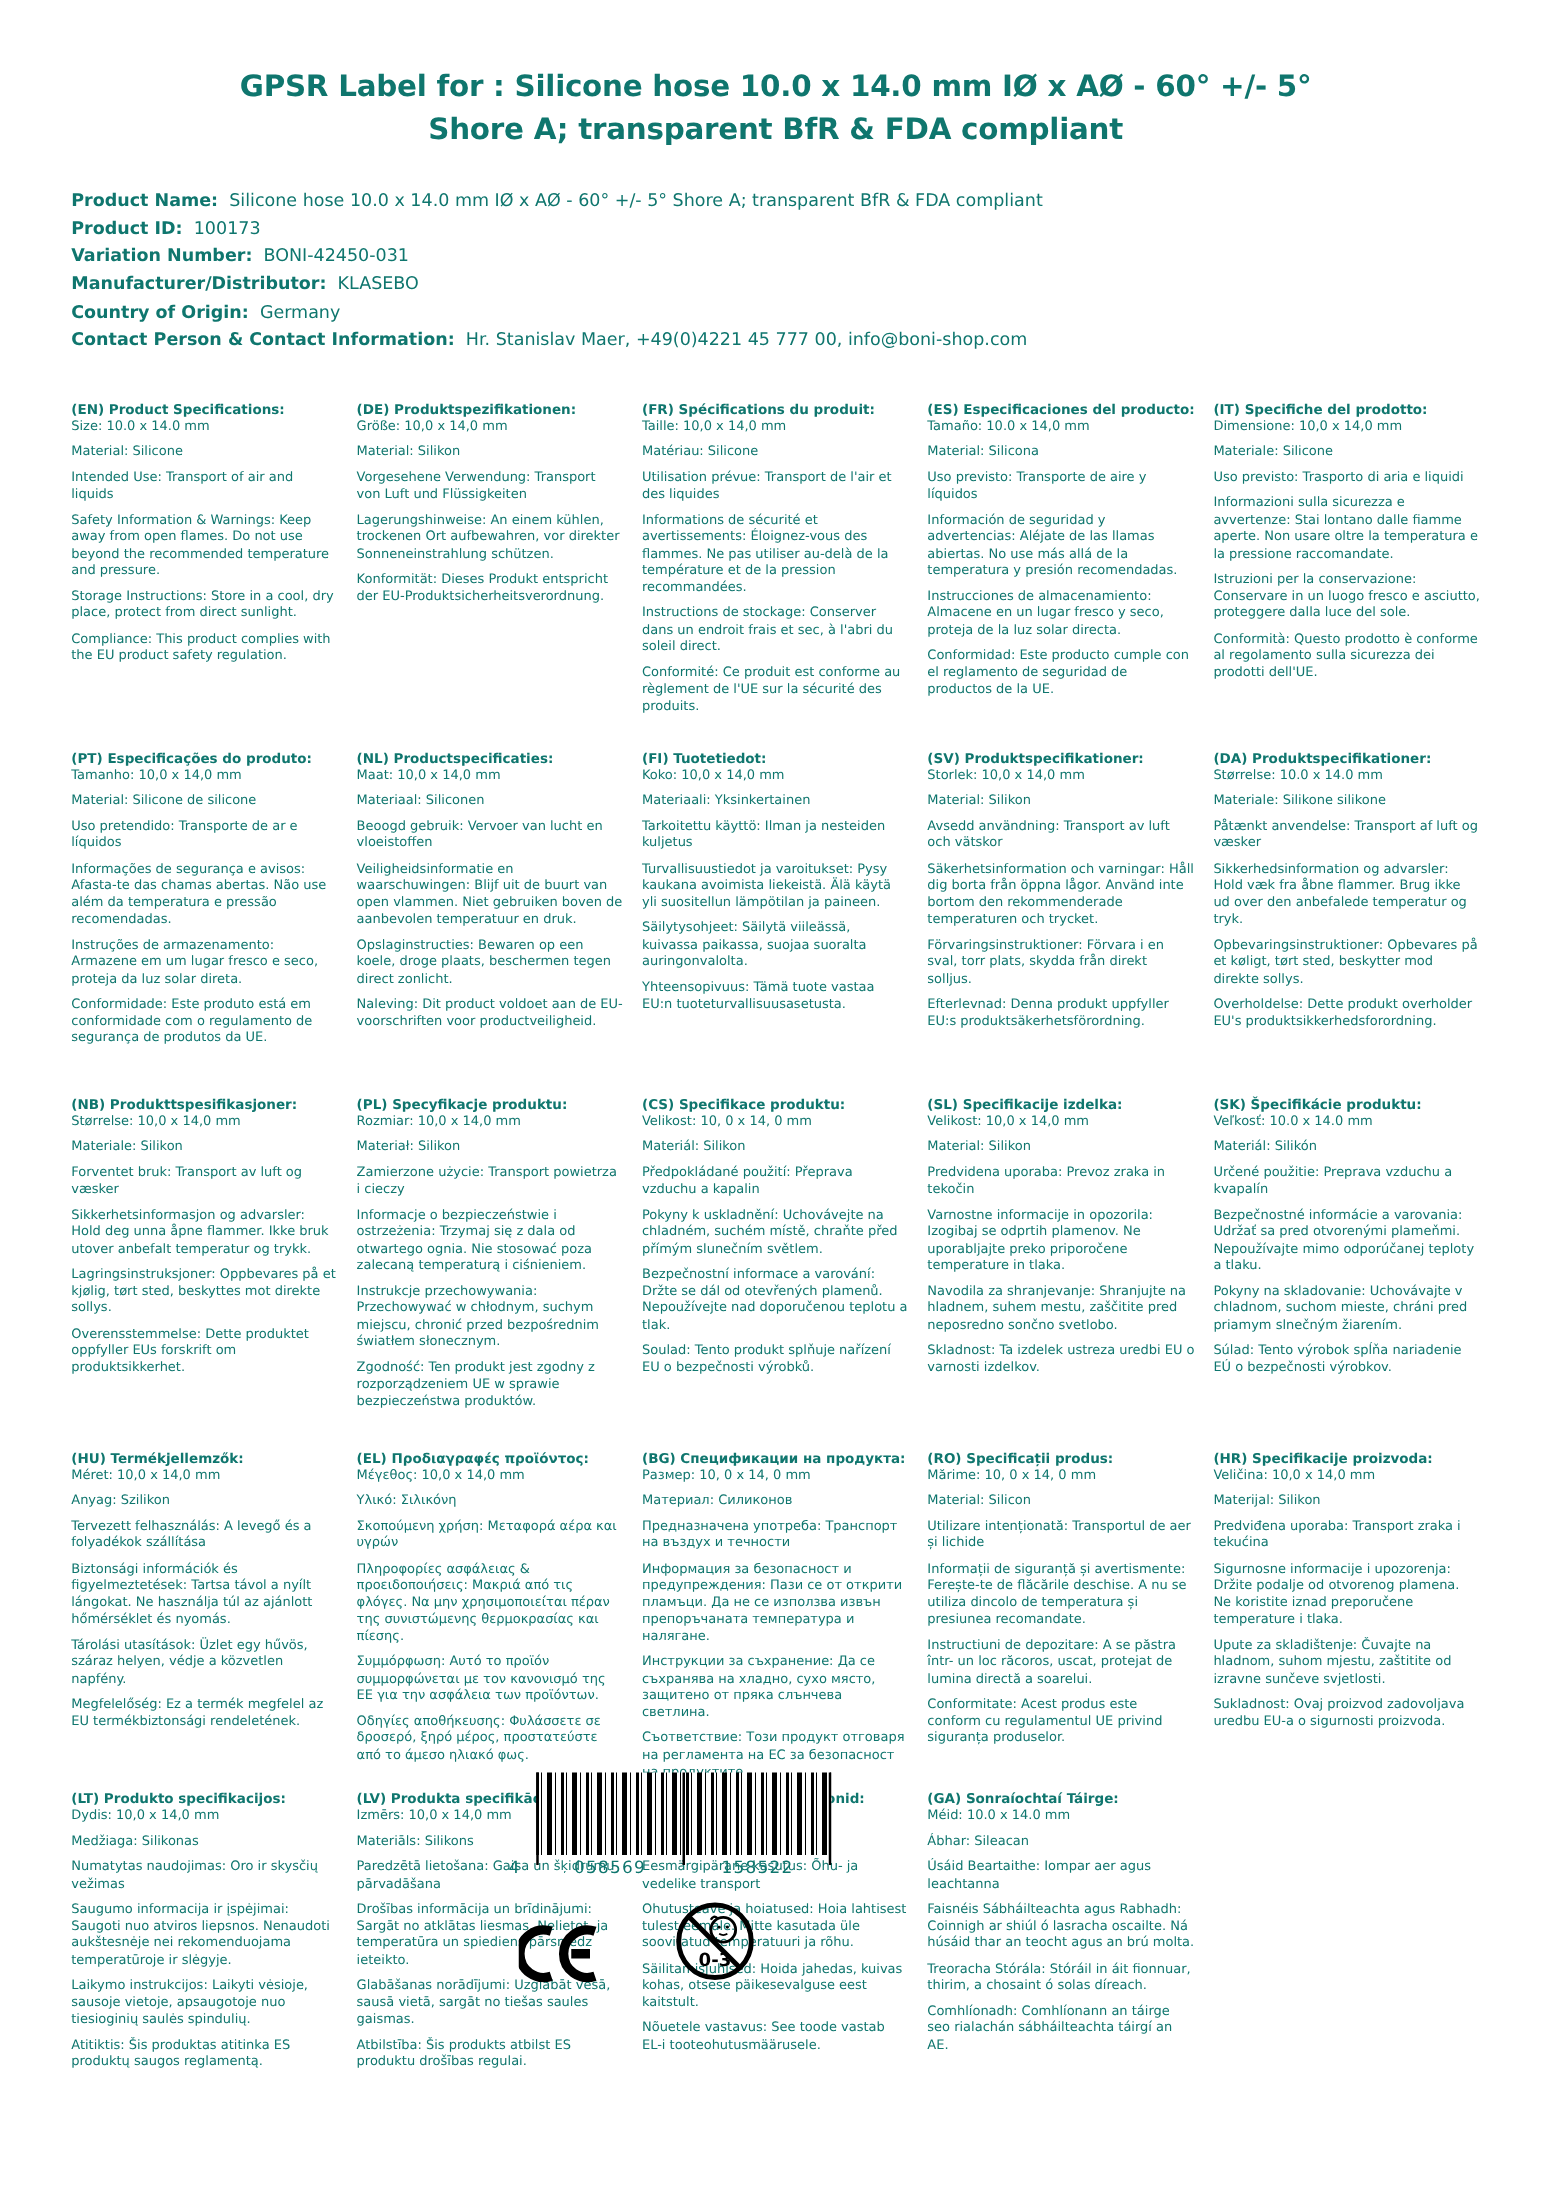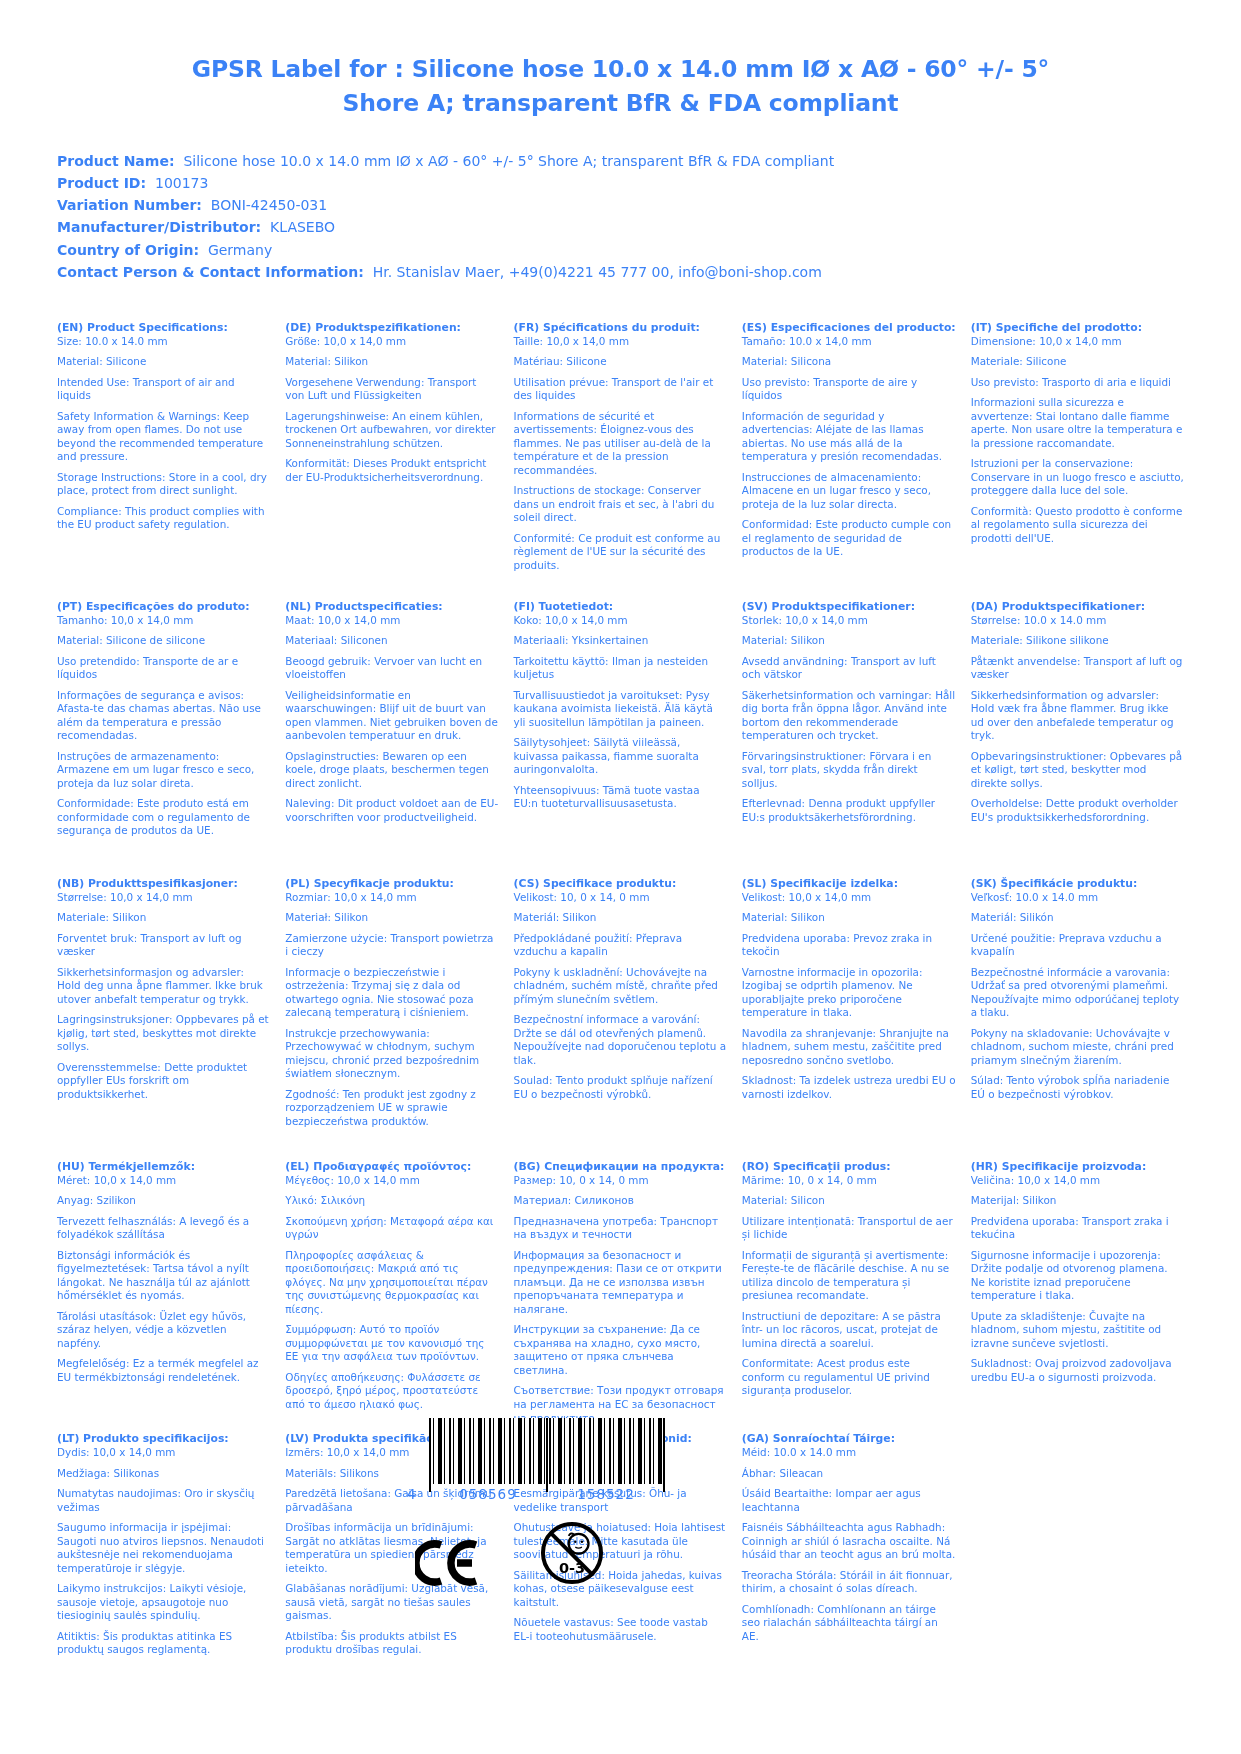--- a/index.html
+++ b/index.html
@@ -1,21 +1,21 @@
 <!DOCTYPE html>
 <html><head>
 <meta charset="utf-8">
 <style>
   html,body{margin:0;padding:0;background:#fff;}
   .page{
     position:relative;
     width:1241px;
     height:1754px;
     background:#ffffff;
-    color:#3b82f6;
+    color:#0f766e;
     font-family:"DejaVu Sans",sans-serif;
     overflow:hidden;
   }
   .doc-title{
     padding-top:52px;
     text-align:center;
     font-weight:bold;
     font-size:23.5px;
     line-height:1.45;
     letter-spacing:-0.2px;
@@ -173,21 +173,21 @@
         <div class="spec-para">Veiligheidsinformatie en waarschuwingen: Blijf uit de buurt van open vlammen. Niet gebruiken boven de aanbevolen temperatuur en druk.</div>
         <div class="spec-para">Opslaginstructies: Bewaren op een koele, droge plaats, beschermen tegen direct zonlicht.</div>
         <div class="spec-para">Naleving: Dit product voldoet aan de EU-voorschriften voor productveiligheid.</div>
       </div>
       <div class="lang-block">
         <div class="block-title">(FI) Tuotetiedot:</div>
         <div class="spec-para">Koko: 10,0 x 14,0 mm</div>
         <div class="spec-para">Materiaali: Yksinkertainen</div>
         <div class="spec-para">Tarkoitettu käyttö: Ilman ja nesteiden kuljetus</div>
         <div class="spec-para">Turvallisuustiedot ja varoitukset: Pysy kaukana avoimista liekeistä. Älä käytä yli suositellun lämpötilan ja paineen.</div>
-        <div class="spec-para">Säilytysohjeet: Säilytä viileässä, kuivassa paikassa, fiamme suoralta auringonvalolta.</div>
+        <div class="spec-para">Säilytysohjeet: Säilytä viileässä, kuivassa paikassa, suojaa suoralta auringonvalolta.</div>
         <div class="spec-para">Yhteensopivuus: Tämä tuote vastaa EU:n tuoteturvallisuusasetusta.</div>
       </div>
       <div class="lang-block">
         <div class="block-title">(SV) Produktspecifikationer:</div>
         <div class="spec-para">Storlek: 10,0 x 14,0 mm</div>
         <div class="spec-para">Material: Silikon</div>
         <div class="spec-para">Avsedd användning: Transport av luft och vätskor</div>
         <div class="spec-para">Säkerhetsinformation och varningar: Håll dig borta från öppna lågor. Använd inte bortom den rekommenderade temperaturen och trycket.</div>
         <div class="spec-para">Förvaringsinstruktioner: Förvara i en sval, torr plats, skydda från direkt solljus.</div>
         <div class="spec-para">Efterlevnad: Denna produkt uppfyller EU:s produktsäkerhetsförordning.</div>

